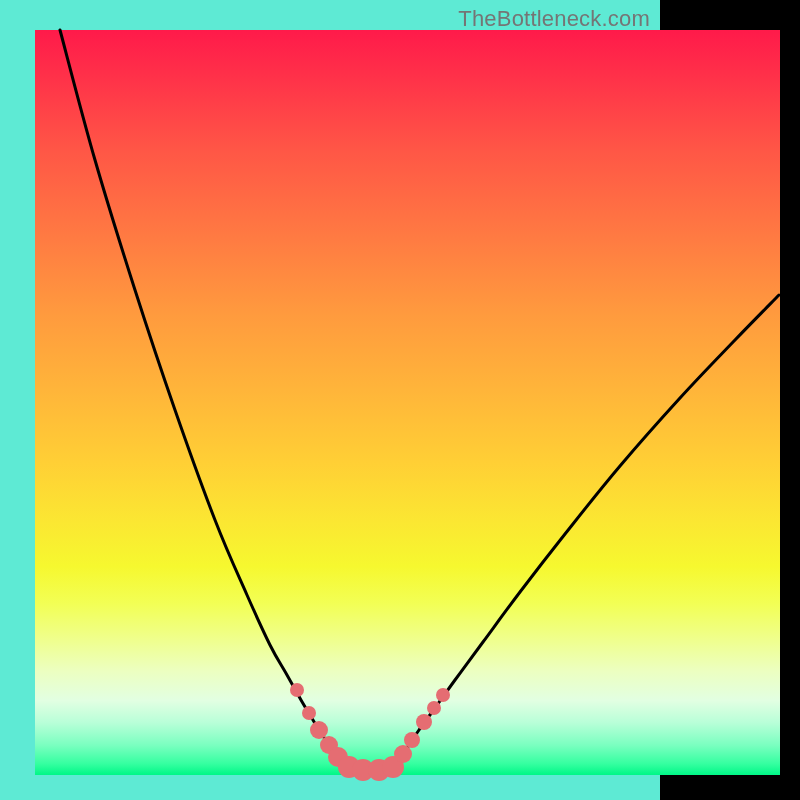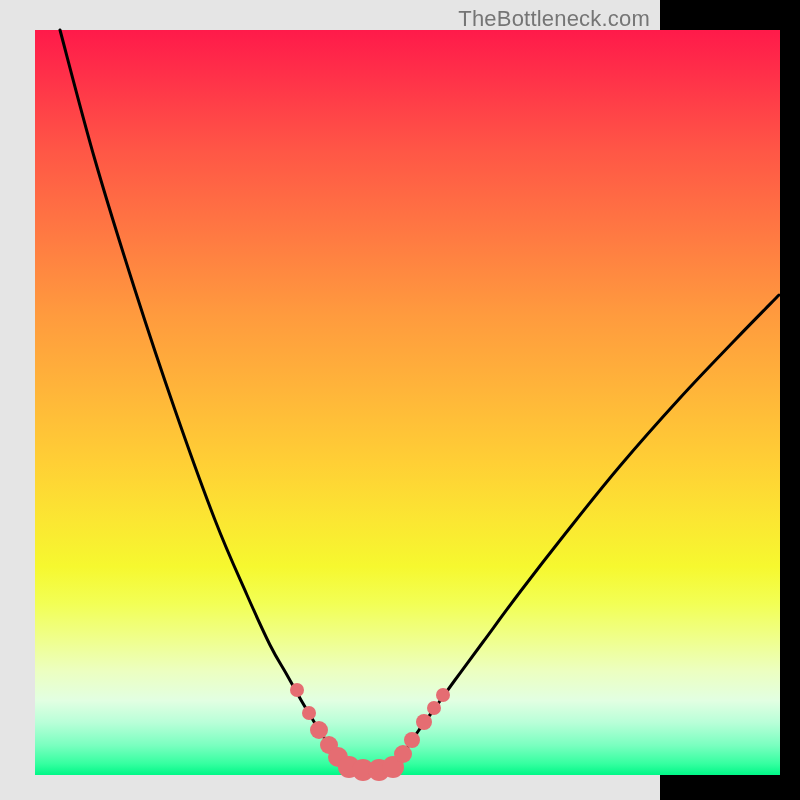--- a/index.html
+++ b/index.html
@@ -10,21 +10,21 @@
     background: #000;
     overflow: hidden;
     font-family: Arial, Helvetica, sans-serif;
   }
   .frame {
     position: absolute;
     left: 0;
     top: 0;
     width: 660px;
     height: 800px;
-    background: #e5e5e5;
+    background: #5eead4;
   }
   .plot {
     position: absolute;
     left: 35px;
     top: 30px;
     width: 745px;
     height: 745px;
     background: linear-gradient(to bottom,
       #ff1a4a 0%,
       #ff3049 6%,

